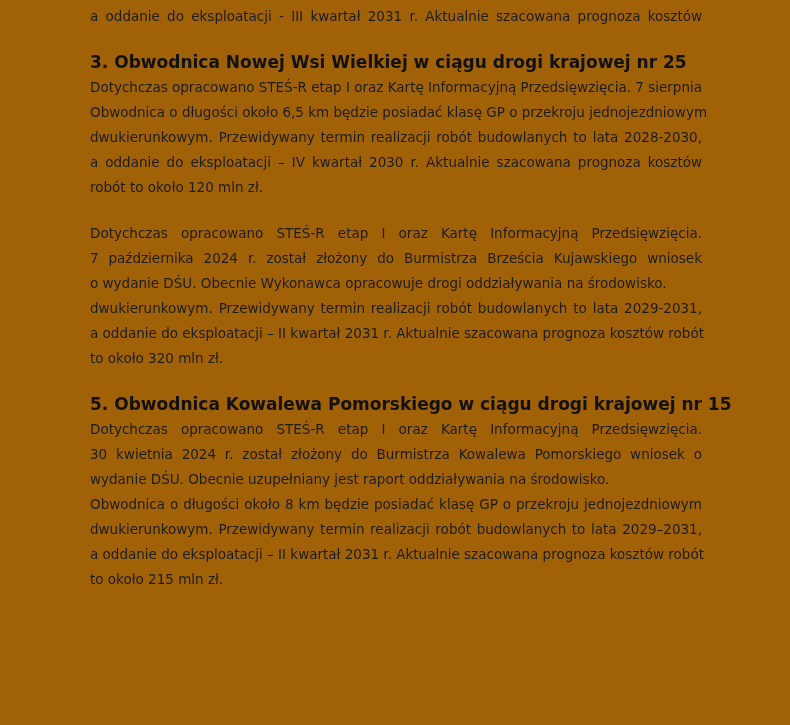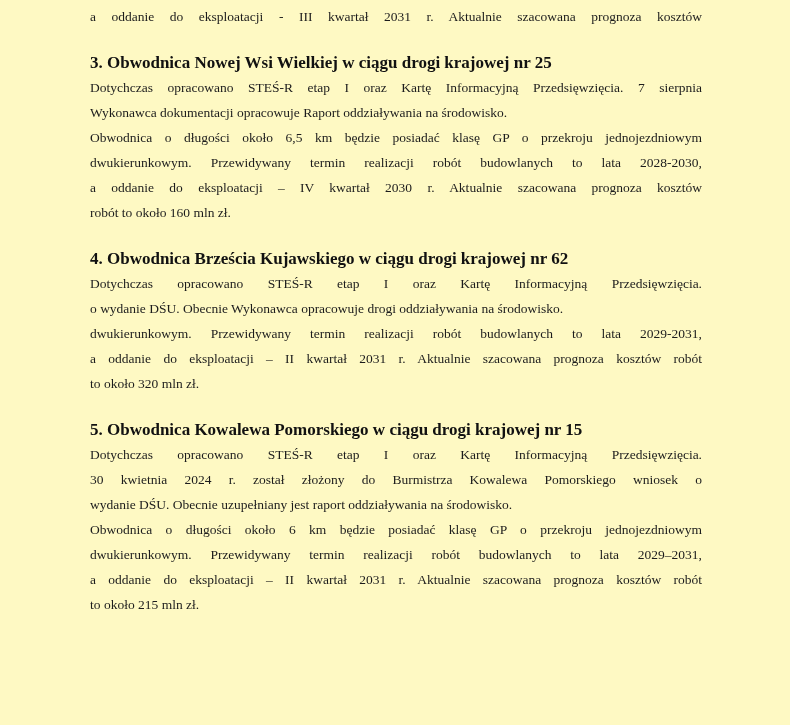--- a/index.html
+++ b/index.html
@@ -7,22 +7,21 @@
     width: 790px;
     height: 725px;
     background: #ffffff;
     overflow: hidden;
     font-family: "DejaVu Sans", "Liberation Sans", sans-serif;
     color: #1c1c1c;
   }
   .doc-page {
     width: 790px;
     height: 725px;
-    background: #fef9c3;
-    font-family: Liberation Serif, serif;
+    background: #a16207;
   }
   .doc-content {
     margin-left: 90px;
     width: 612px;
     padding-top: 4px;
   }
   .doc-section { margin-top: 0; }
   .doc-section.spaced { margin-top: 21px; }
   .section-heading {
     font-size: 17px;
@@ -46,38 +45,37 @@
 <body>
 
 <main class="doc-page">
   <div class="doc-content" id="doc-content">
       <section class="doc-section">
         <div class="text-line j">a oddanie do eksploatacji - III kwartał 2031 r. Aktualnie szacowana prognoza kosztów</div>
       </section>
       <section class="doc-section spaced">
         <div class="section-heading">3. Obwodnica Nowej Wsi Wielkiej w ciągu drogi krajowej nr 25</div>
         <div class="text-line j">Dotychczas opracowano STEŚ-R etap I oraz Kartę Informacyjną Przedsięwzięcia.  7 sierpnia</div>
-        <div class="text-line">Wykonawca dokumentacji opracowuje Raport oddziaływania na środowisko.</div>
         <div class="text-line j">Obwodnica o długości około 6,5 km będzie posiadać klasę GP o przekroju jednojezdniowym</div>
         <div class="text-line j">dwukierunkowym. Przewidywany termin realizacji robót budowlanych to lata 2028-2030,</div>
         <div class="text-line j">a oddanie do eksploatacji – IV kwartał 2030 r. Aktualnie szacowana prognoza kosztów</div>
-        <div class="text-line">robót to około 160 mln zł.</div>
+        <div class="text-line">robót to około 120 mln zł.</div>
       </section>
       <section class="doc-section spaced">
-        <div class="section-heading">4. Obwodnica Brześcia Kujawskiego w ciągu drogi krajowej nr 62</div>
         <div class="text-line j">Dotychczas opracowano STEŚ-R etap I oraz Kartę Informacyjną Przedsięwzięcia.</div>
+        <div class="text-line j">7 października 2024 r. został złożony do Burmistrza Brześcia Kujawskiego wniosek</div>
         <div class="text-line">o wydanie DŚU. Obecnie Wykonawca opracowuje drogi oddziaływania na środowisko.</div>
         <div class="text-line j">dwukierunkowym. Przewidywany termin realizacji robót budowlanych to lata 2029-2031,</div>
         <div class="text-line j">a oddanie do eksploatacji – II kwartał 2031 r. Aktualnie szacowana prognoza kosztów robót</div>
         <div class="text-line">to około 320 mln zł.</div>
       </section>
       <section class="doc-section spaced">
         <div class="section-heading">5. Obwodnica Kowalewa Pomorskiego w ciągu drogi krajowej nr 15</div>
         <div class="text-line j">Dotychczas opracowano STEŚ-R etap I oraz Kartę Informacyjną Przedsięwzięcia.</div>
         <div class="text-line j">30 kwietnia 2024 r. został złożony do Burmistrza Kowalewa Pomorskiego wniosek o</div>
         <div class="text-line">wydanie DŚU. Obecnie uzupełniany jest raport oddziaływania na środowisko.</div>
-        <div class="text-line j">Obwodnica o długości około 6 km będzie posiadać klasę GP o przekroju jednojezdniowym</div>
+        <div class="text-line j">Obwodnica o długości około 8 km będzie posiadać klasę GP o przekroju jednojezdniowym</div>
         <div class="text-line j">dwukierunkowym. Przewidywany termin realizacji robót budowlanych to lata 2029–2031,</div>
         <div class="text-line j">a oddanie do eksploatacji – II kwartał 2031 r. Aktualnie szacowana prognoza kosztów robót</div>
         <div class="text-line">to około 215 mln zł.</div>
       </section>
     </div>
 </main>
 
 </body></html>

